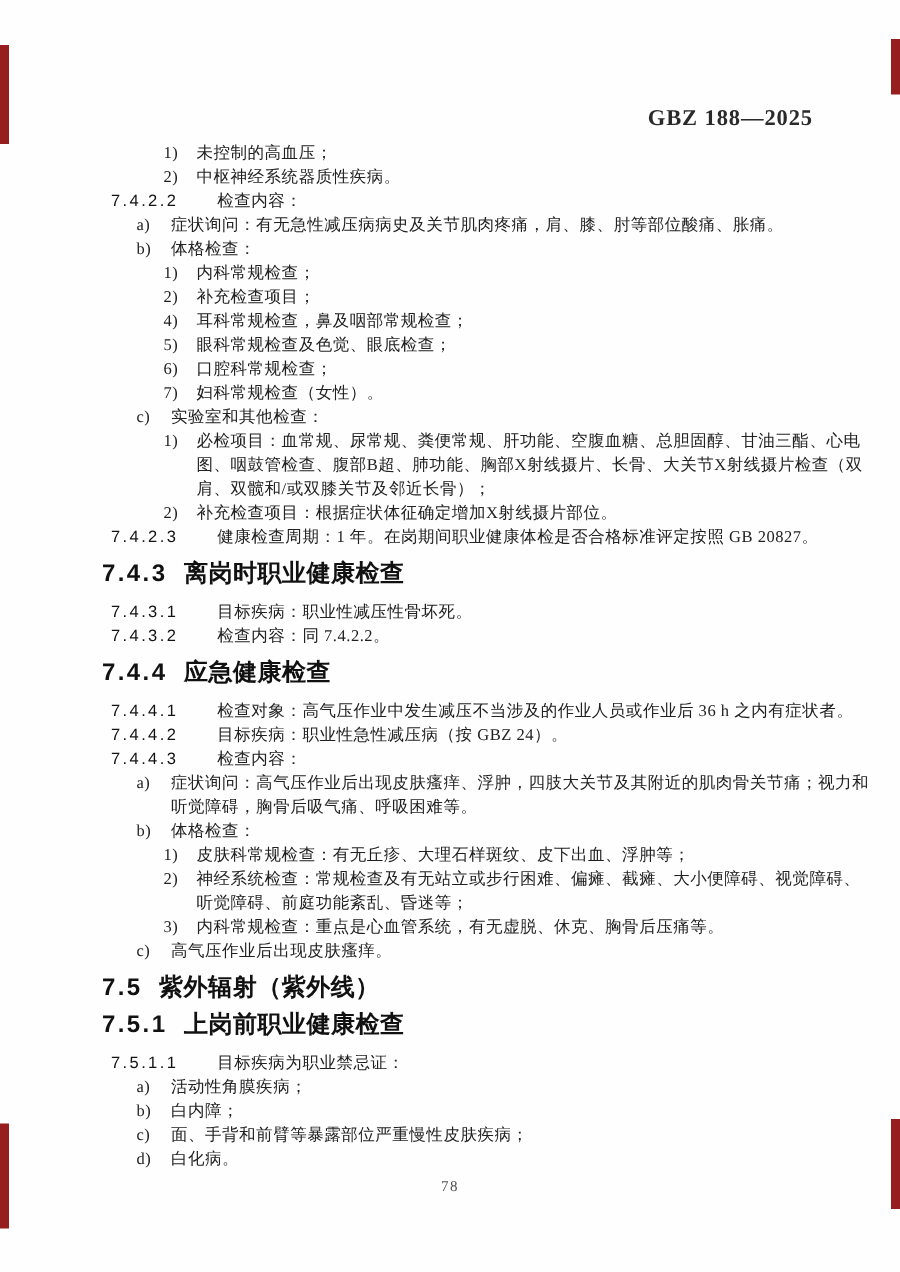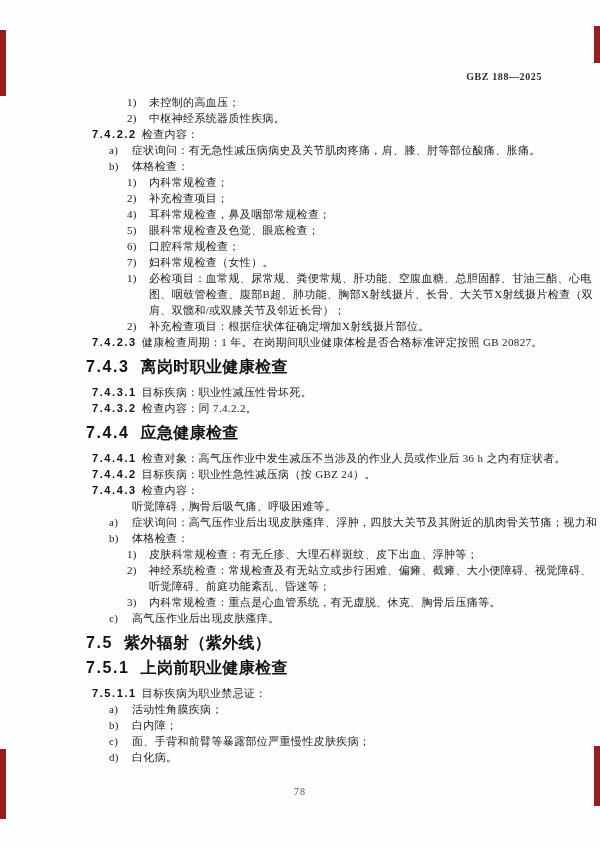--- a/index.html
+++ b/index.html
@@ -5,41 +5,41 @@
   html,body{margin:0;padding:0;}
   body{
     width:600px;height:848px;position:relative;overflow:hidden;
     background:#ffffff;
     font-family:"Liberation Serif","DejaVu Serif",serif;
     color:#212121;
   }
   .page{position:absolute;inset:0;background:#fefefe;}
   .doc-header{
     position:absolute;top:71px;right:58px;
-    font-size:10px;font-weight:600;letter-spacing:0.6px;color:#2a2a2a;
+    font-size:15px;font-weight:600;letter-spacing:0.6px;color:#2a2a2a;
     font-family:"Liberation Serif","DejaVu Serif",serif;
   }
   .content{
-    position:absolute;left:92px;top:94px;width:468px;
+    position:absolute;left:74px;top:94px;width:468px;
     font-size:11px;line-height:16px;letter-spacing:0.35px;
   }
   .line{height:16px;white-space:nowrap;}
   .line .num{display:inline-block;}
   
   .h,.h2{
     font-family:"Liberation Sans","DejaVu Sans",sans-serif;
     font-weight:bold;font-size:16px;color:#111;
     margin:9px 0 9px -6px;
   }
   .h .num,.h2 .num{margin-right:11px;letter-spacing:1.6px;}
   
   .clause .num{
     font-family:"Liberation Sans","DejaVu Sans",sans-serif;
-    font-weight:bold;color:#111;
-    margin-right:5px;letter-spacing:1.6px;
+    font-weight:normal;color:#111;
+    margin-right:26px;letter-spacing:1.6px;
   }
   
   .n1{margin-left:17px;}
   .n1 .num{width:23px;}
   
   .n2{margin-left:35px;}
   .n2 .num{width:22px;}
   
   .c1{margin-left:40px;}
   .c2{margin-left:57px;}
@@ -70,34 +70,35 @@
       <div class="line n2"><span class="num">2)</span><span class="txt">中枢神经系统器质性疾病。</span></div>
       <div class="line clause"><span class="num">7.4.2.2</span><span class="txt">检查内容：</span></div>
       <div class="line n1"><span class="num">a)</span><span class="txt">症状询问：有无急性减压病病史及关节肌肉疼痛，肩、膝、肘等部位酸痛、胀痛。</span></div>
       <div class="line n1"><span class="num">b)</span><span class="txt">体格检查：</span></div>
       <div class="line n2"><span class="num">1)</span><span class="txt">内科常规检查；</span></div>
       <div class="line n2"><span class="num">2)</span><span class="txt">补充检查项目；</span></div>
       <div class="line n2"><span class="num">4)</span><span class="txt">耳科常规检查，鼻及咽部常规检查；</span></div>
       <div class="line n2"><span class="num">5)</span><span class="txt">眼科常规检查及色觉、眼底检查；</span></div>
       <div class="line n2"><span class="num">6)</span><span class="txt">口腔科常规检查；</span></div>
       <div class="line n2"><span class="num">7)</span><span class="txt">妇科常规检查（女性）。</span></div>
+      <div class="line n1"><span class="num">c)</span><span class="txt">实验室和其他检查：</span></div>
       <div class="line n2"><span class="num">1)</span><span class="txt">必检项目：血常规、尿常规、粪便常规、肝功能、空腹血糖、总胆固醇、甘油三酯、心电</span></div>
       <div class="line c2"><span class="txt">图、咽鼓管检查、腹部B超、肺功能、胸部X射线摄片、长骨、大关节X射线摄片检查（双</span></div>
       <div class="line c2"><span class="txt">肩、双髋和/或双膝关节及邻近长骨）；</span></div>
       <div class="line n2"><span class="num">2)</span><span class="txt">补充检查项目：根据症状体征确定增加X射线摄片部位。</span></div>
       <div class="line clause"><span class="num">7.4.2.3</span><span class="txt">健康检查周期：1 年。在岗期间职业健康体检是否合格标准评定按照 GB 20827。</span></div>
       <div class="line h"><span class="num">7.4.3</span><span class="txt">离岗时职业健康检查</span></div>
       <div class="line clause"><span class="num">7.4.3.1</span><span class="txt">目标疾病：职业性减压性骨坏死。</span></div>
       <div class="line clause"><span class="num">7.4.3.2</span><span class="txt">检查内容：同 7.4.2.2。</span></div>
       <div class="line h"><span class="num">7.4.4</span><span class="txt">应急健康检查</span></div>
       <div class="line clause"><span class="num">7.4.4.1</span><span class="txt">检查对象：高气压作业中发生减压不当涉及的作业人员或作业后 36 h 之内有症状者。</span></div>
       <div class="line clause"><span class="num">7.4.4.2</span><span class="txt">目标疾病：职业性急性减压病（按 GBZ 24）。</span></div>
       <div class="line clause"><span class="num">7.4.4.3</span><span class="txt">检查内容：</span></div>
+      <div class="line n1"><span class="num">a)</span><span class="txt">症状询问：高气压作业后出现皮肤瘙痒、浮肿，四肢大关节及其附近的肌肉骨关节痛；视力和</span></div>
       <div class="line c1"><span class="txt">听觉障碍，胸骨后吸气痛、呼吸困难等。</span></div>
-      <div class="line n1"><span class="num">a)</span><span class="txt">症状询问：高气压作业后出现皮肤瘙痒、浮肿，四肢大关节及其附近的肌肉骨关节痛；视力和</span></div>
       <div class="line n1"><span class="num">b)</span><span class="txt">体格检查：</span></div>
       <div class="line n2"><span class="num">1)</span><span class="txt">皮肤科常规检查：有无丘疹、大理石样斑纹、皮下出血、浮肿等；</span></div>
       <div class="line n2"><span class="num">2)</span><span class="txt">神经系统检查：常规检查及有无站立或步行困难、偏瘫、截瘫、大小便障碍、视觉障碍、</span></div>
       <div class="line c2"><span class="txt">听觉障碍、前庭功能紊乱、昏迷等；</span></div>
       <div class="line n2"><span class="num">3)</span><span class="txt">内科常规检查：重点是心血管系统，有无虚脱、休克、胸骨后压痛等。</span></div>
       <div class="line n1"><span class="num">c)</span><span class="txt">高气压作业后出现皮肤瘙痒。</span></div>
       <div class="line h2"><span class="num">7.5</span><span class="txt">紫外辐射（紫外线）</span></div>
       <div class="line h"><span class="num">7.5.1</span><span class="txt">上岗前职业健康检查</span></div>
       <div class="line clause"><span class="num">7.5.1.1</span><span class="txt">目标疾病为职业禁忌证：</span></div>
       <div class="line n1"><span class="num">a)</span><span class="txt">活动性角膜疾病；</span></div>

